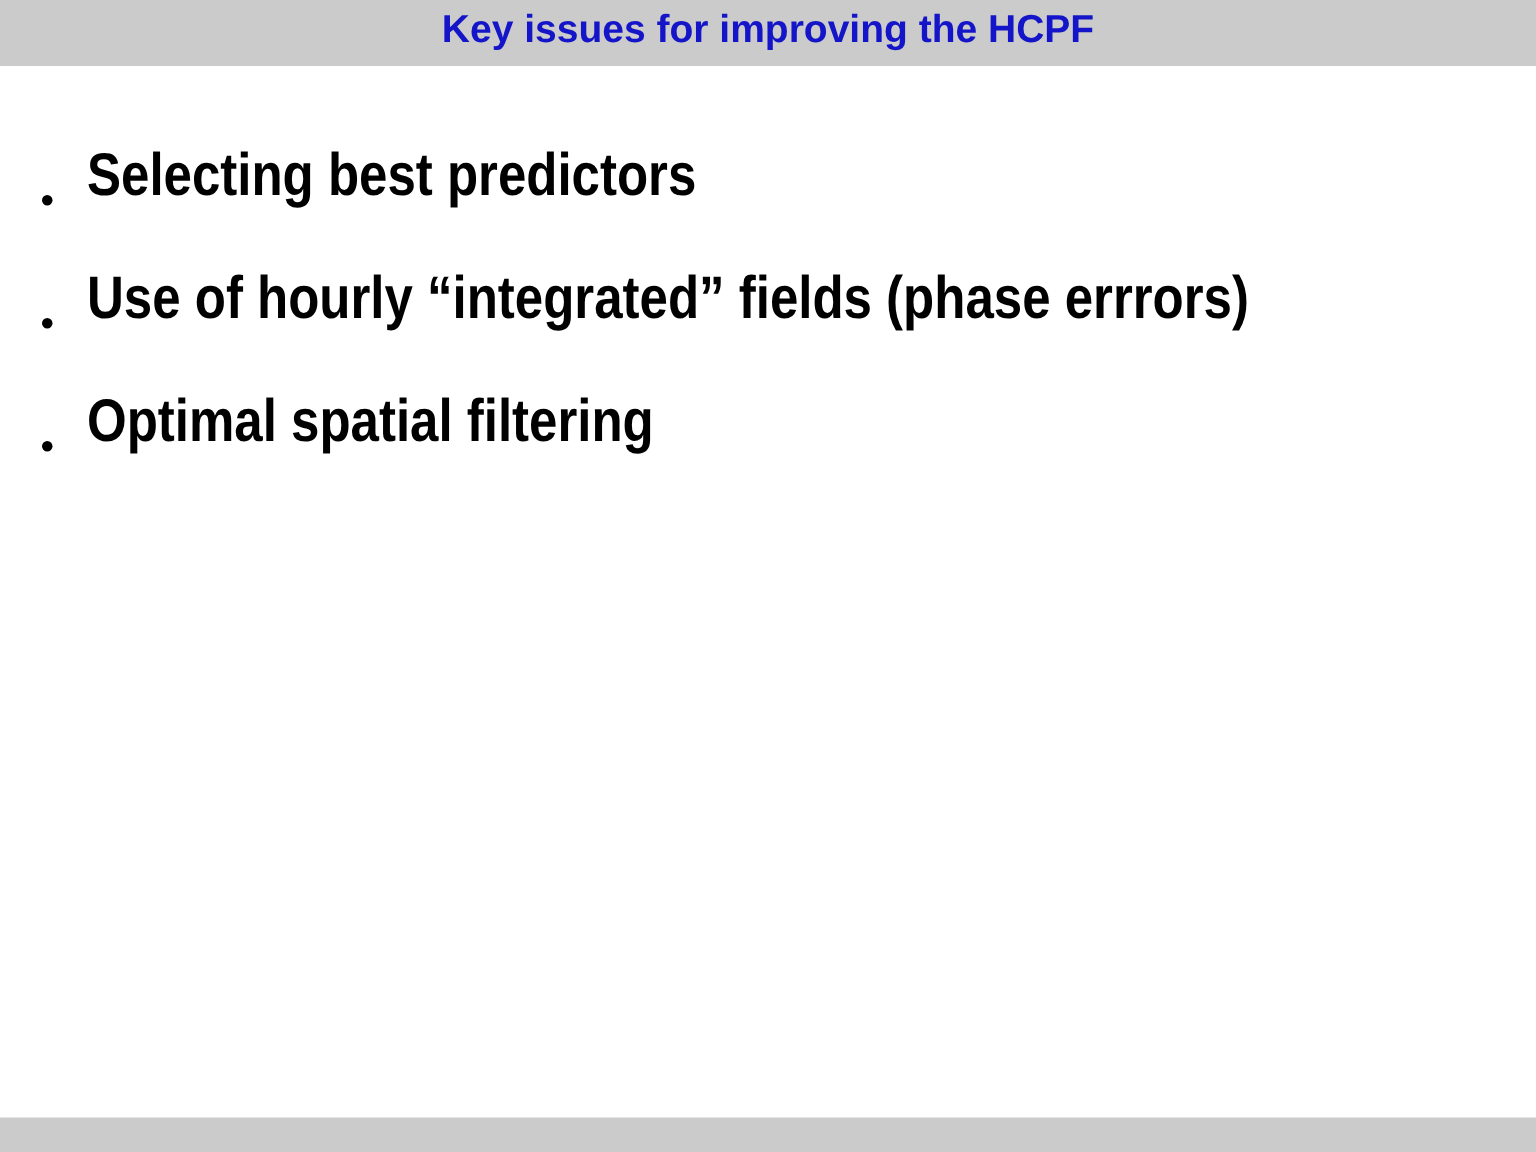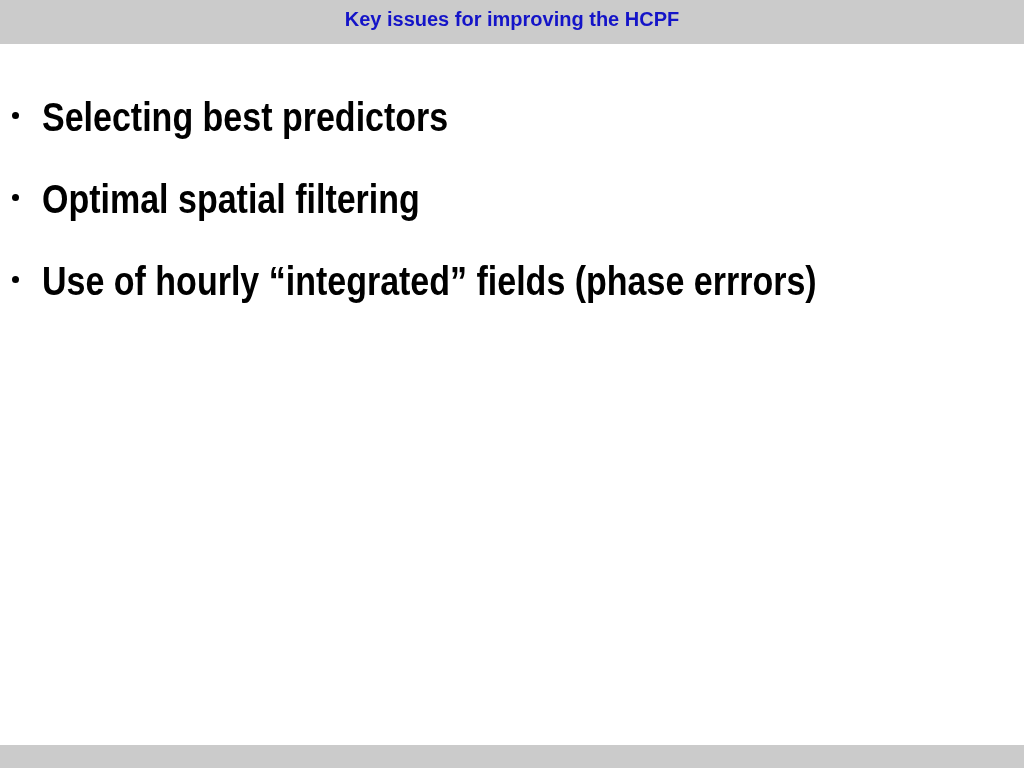--- a/index.html
+++ b/index.html
@@ -19,37 +19,37 @@
     position: absolute;
     top: 0; left: 0;
     width: 1024px; height: 44px;
     background: #cbcbcb;
     display: flex;
     justify-content: center;
     align-items: flex-start;
   }
   .slide-title {
     padding-top: 5px;
-    font-size: 20px;
+    font-size: 26px;
     font-weight: bold;
     line-height: 28px;
     color: #1414c8;
     white-space: nowrap;
   }
   .bullet-list {
     position: absolute;
     top: 0; left: 0;
     width: 1024px;
     height: 768px;
   }
   .bullet-row {
     position: absolute;
-    left: 12px;
+    left: 28px;
     display: flex;
-    align-items: flex-start;
+    align-items: flex-end;
   }
   .bullet-row:nth-child(1) { top: 97px; }
   .bullet-row:nth-child(2) { top: 179px; }
   .bullet-row:nth-child(3) { top: 261px; }
   .bullet-row:nth-child(4) { top: 343px; }
   .bullet-dot {
     width: 7px; height: 7px;
     margin-top: 15px;
     margin-right: 23px;
     border-radius: 50%;
@@ -81,23 +81,23 @@
     <div class="slide-title">Key issues for improving the HCPF</div>
   </div>
 
   <div class="bullet-list">
     <div class="bullet-row">
       <span class="bullet-dot"></span>
       <span class="bullet-text">Selecting best predictors</span>
     </div>
     <div class="bullet-row">
       <span class="bullet-dot"></span>
-      <span class="bullet-text">Optimal spatial filtering</span>
+      <span class="bullet-text">Use of hourly “integrated” fields (phase errrors)</span>
     </div>
     <div class="bullet-row">
       <span class="bullet-dot"></span>
-      <span class="bullet-text">Use of hourly “integrated” fields (phase errrors)</span>
+      <span class="bullet-text">Optimal spatial filtering</span>
     </div>
   </div>
 
   <div class="footer-bar"></div>
 
 </div>
 
 </body></html>

